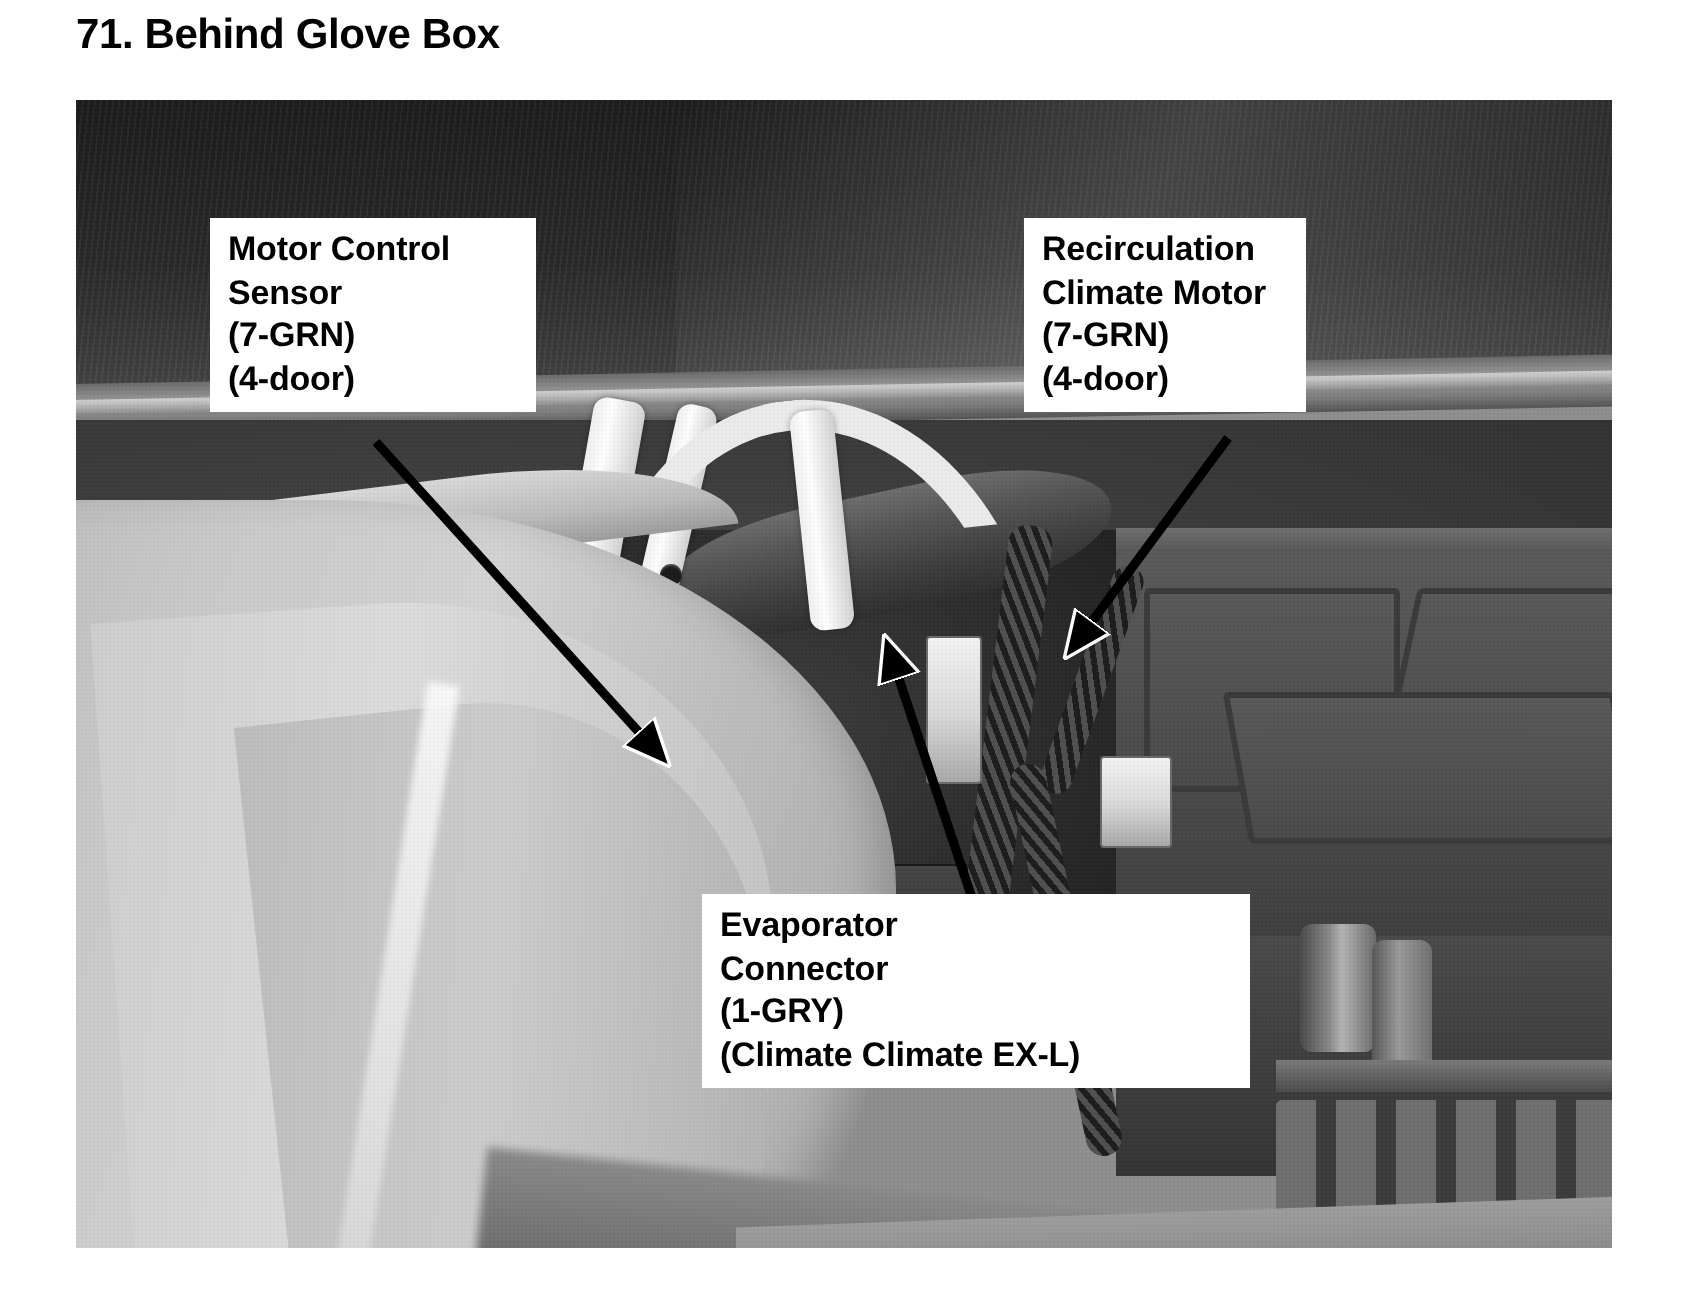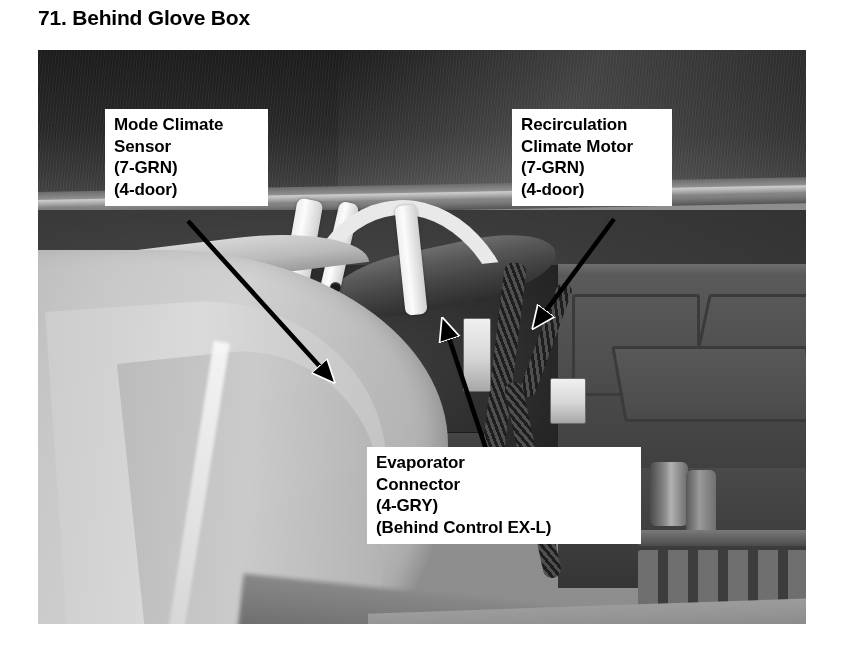--- a/index.html
+++ b/index.html
@@ -272,22 +272,22 @@
     color: #000000;
     font-weight: bold;
     font-size: 17px;
     line-height: 21.5px;
     padding: 5px 8px 6px 9px;
     box-sizing: border-box;
     white-space: nowrap;
     letter-spacing: -0.1px;
   }
   #callout-mode       { left: 105px; top: 109px; width: 163px; }
-  #callout-recirc     { left: 512px; top: 109px; width: 160px; }
-  #callout-evap       { left: 351px; top: 447px; width: 274px; margin-left: 16px; }
+  #callout-recirc     { left: 512px; top: 109px; width: 141px; }
+  #callout-evap       { left: 351px; top: 447px; width: 274px; }
 </style>
 </head>
 <body>
 
 <div id="page">
 
   <div id="page-title">71. Behind Glove Box</div>
 
   <div id="photo">
 
@@ -346,33 +346,33 @@
       <marker id="ah" viewBox="0 0 10 10" refX="8.6" refY="5" markerWidth="5.2" markerHeight="5.2" orient="auto-start-reverse">
         <path d="M 0 0.6 L 10 5 L 0 9.4 z" fill="#000000" stroke="#ffffff" stroke-width="0.7"></path>
       </marker>
     </defs>
     <line id="leader-mode" x1="188" y1="221" x2="333" y2="381" stroke="#000000" stroke-width="4.6" marker-end="url(#ah)"></line>
     <line id="leader-recirc" x1="614" y1="219" x2="534" y2="327" stroke="#000000" stroke-width="4.6" marker-end="url(#ah)"></line>
     <line id="leader-evap" x1="487" y1="452" x2="443" y2="320" stroke="#000000" stroke-width="4.6" marker-end="url(#ah)"></line>
   </svg>
 
   <div id="callout-mode" class="callout">
-    <div>Mode Climate</div>
+    <div>Motor Control</div>
     <div>Sensor</div>
     <div>(7-GRN)</div>
     <div>(4-door)</div>
   </div>
 
   <div id="callout-recirc" class="callout">
     <div>Recirculation</div>
     <div>Climate Motor</div>
     <div>(7-GRN)</div>
     <div>(4-door)</div>
   </div>
 
   <div id="callout-evap" class="callout">
     <div>Evaporator</div>
     <div>Connector</div>
-    <div>(4-GRY)</div>
-    <div>(Behind Control EX-L)</div>
+    <div>(1-GRY)</div>
+    <div>(Climate Climate EX-L)</div>
   </div>
 
 </div>
 
 </body></html>

